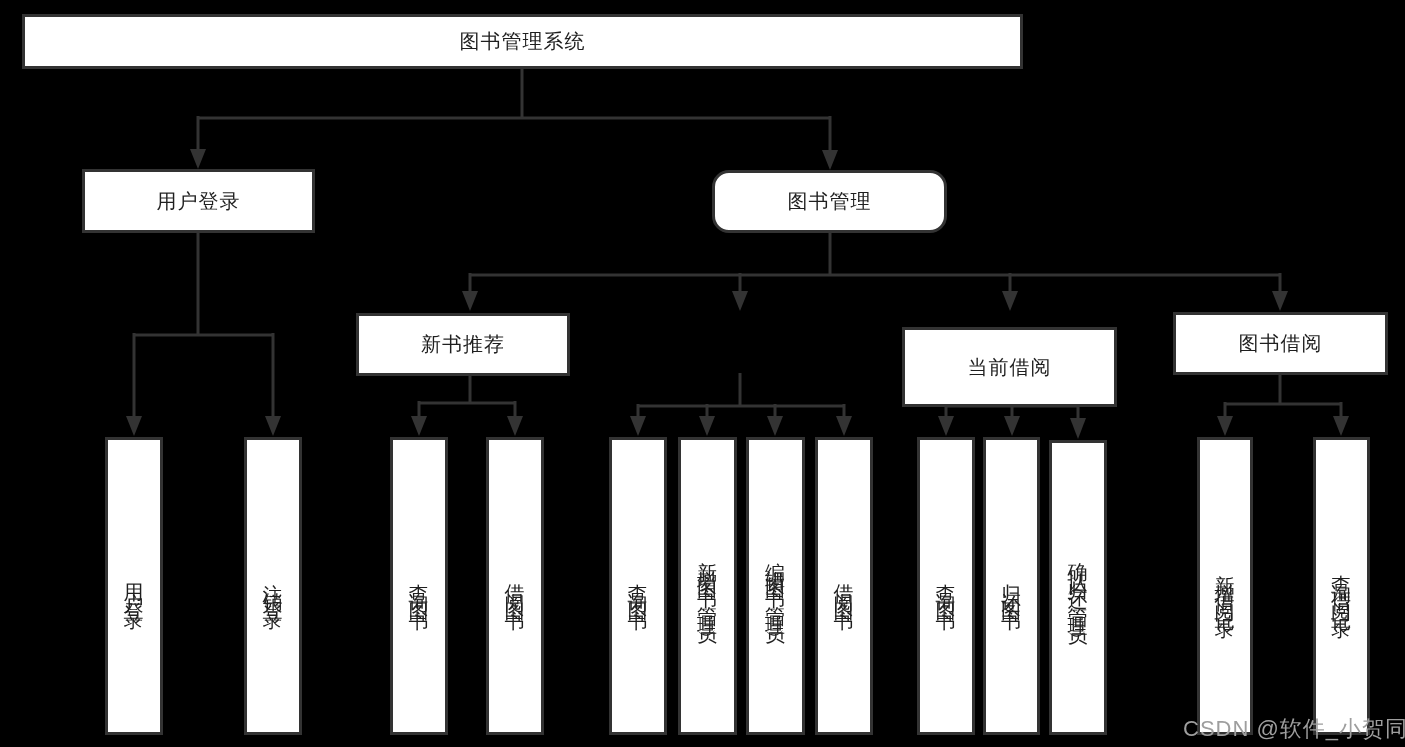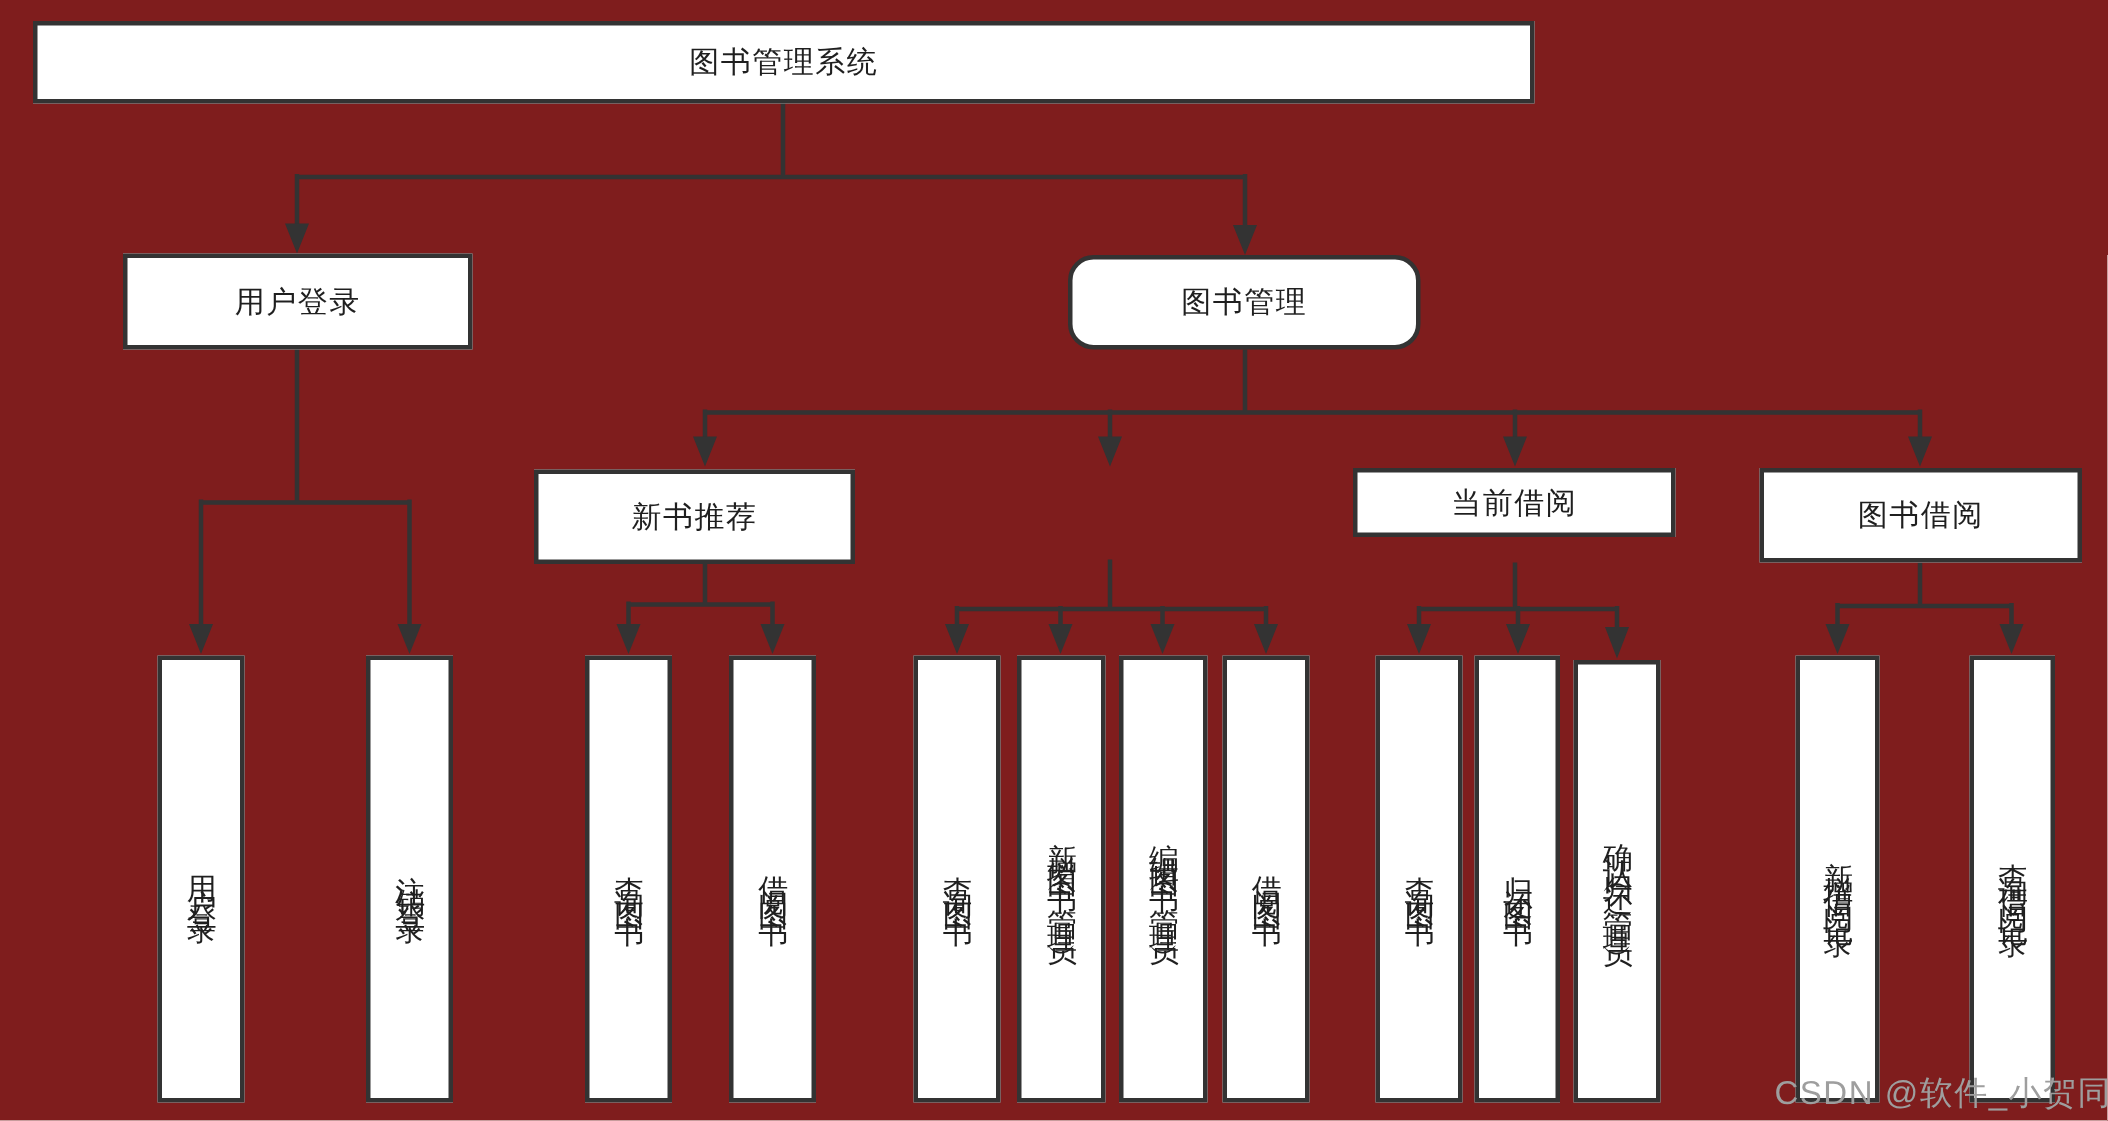--- a/index.html
+++ b/index.html
@@ -1,17 +1,17 @@
 <!DOCTYPE html>
 <html><head>
 <meta charset="utf-8">
 <style>
   html,body{margin:0;padding:0;background:#ffffff;}
   .stage{
-    position:relative;width:1405px;height:747px;background:#7f1d1d;
+    position:relative;width:1405px;height:747px;background:#000000;
     font-family:"Liberation Sans",sans-serif;color:#222222;overflow:hidden;
   }
   .connector-layer{position:absolute;left:0;top:0;z-index:0;}
   .node{
     position:absolute;box-sizing:border-box;background:#ffffff;
     border:3px solid #333333;display:flex;align-items:center;justify-content:center;
     z-index:1;font-size:20px;color:#1f1f1f;letter-spacing:1px;
   }
   .node.v span{
     writing-mode:vertical-rl;text-orientation:mixed;
@@ -64,21 +64,21 @@
     <polygon points="1217,416 1233,416 1225,436"></polygon>
     <polygon points="1333,416 1349,416 1341,436"></polygon>
   </svg>
 
   <div class="node h" style="left:22px;top:14px;width:1001px;height:55px;">图书管理系统</div>
 
   <div class="node h" style="left:82px;top:169px;width:233px;height:64px;">用户登录</div>
   <div class="node h" style="left:712px;top:170px;width:235px;height:63px;border-radius:17px;">图书管理</div>
 
   <div class="node h" style="left:356px;top:313px;width:214px;height:63px;">新书推荐</div>
-  <div class="node h" style="left:902px;top:312px;width:215px;height:46px;">当前借阅</div>
+  <div class="node h" style="left:902px;top:327px;width:215px;height:80px;">当前借阅</div>
   <div class="node h" style="left:1173px;top:312px;width:215px;height:63px;">图书借阅</div>
 
   <div class="node v" style="left:105px;top:437px;width:58px;height:298px;">
     <span>用户登录</span>
   </div>
   <div class="node v" style="left:244px;top:437px;width:58px;height:298px;">
     <span>注销登录</span>
   </div>
 
   <div class="node v" style="left:390px;top:437px;width:58px;height:298px;">

